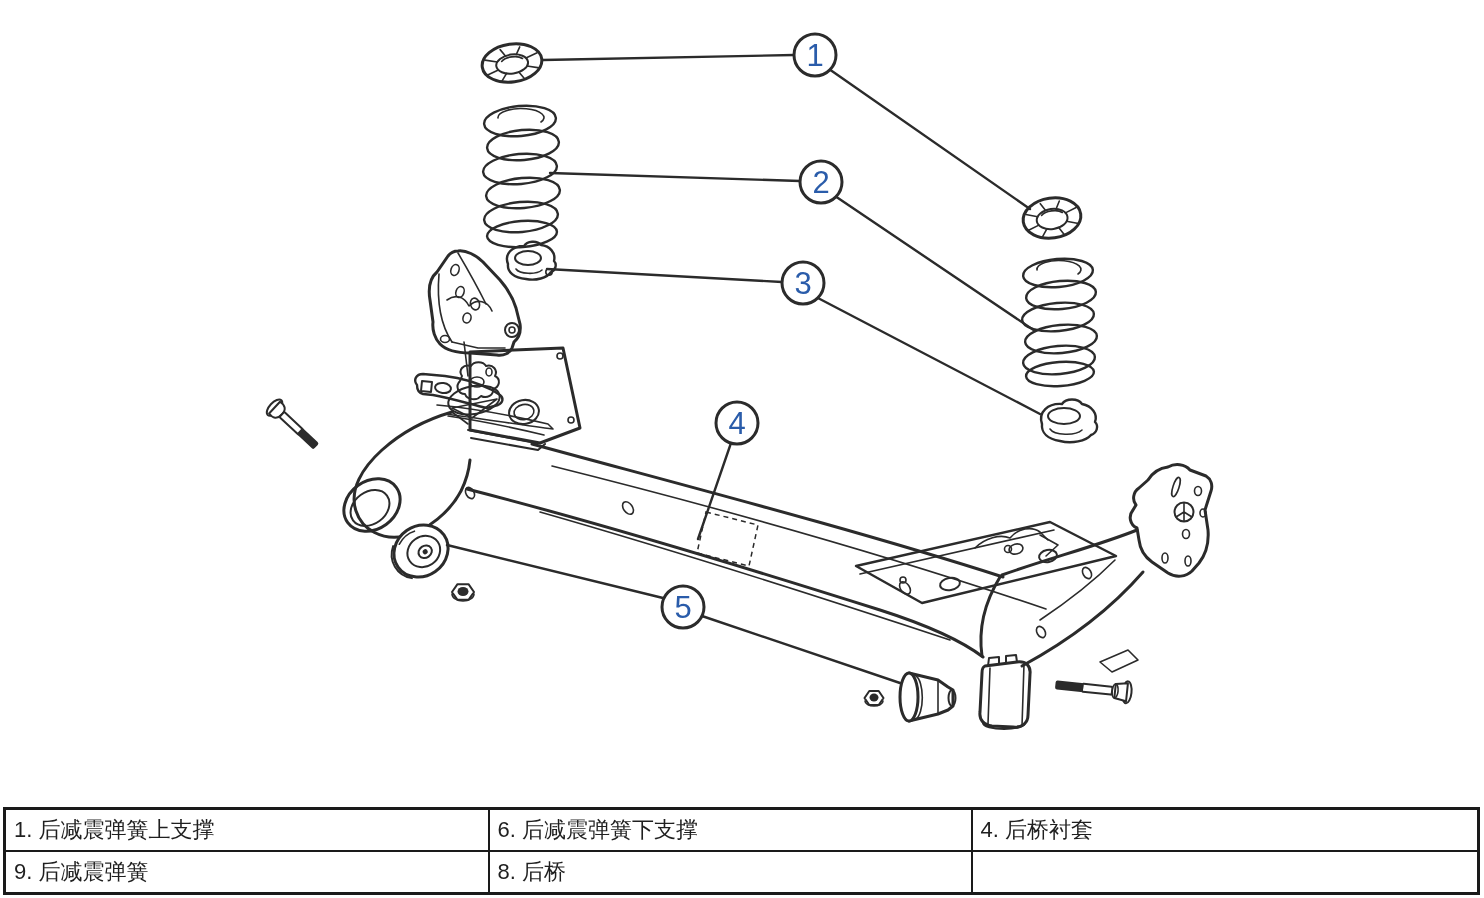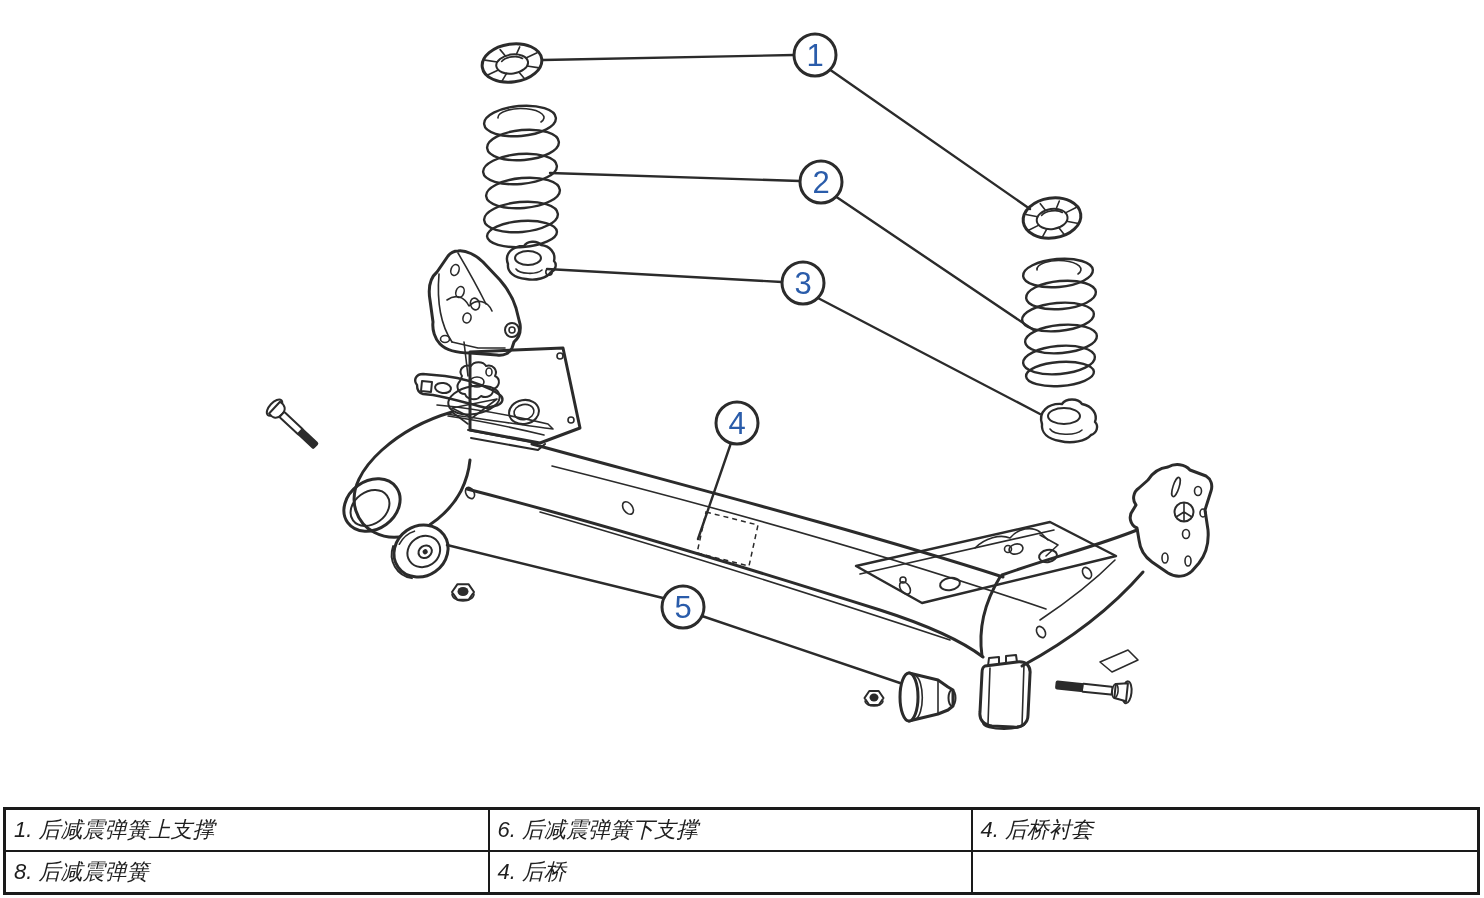--- a/index.html
+++ b/index.html
@@ -28,21 +28,20 @@
   .callout-num{
     fill:var(--callout-number-color);
     font-family:"Liberation Sans", sans-serif;
     font-size:31px;
     text-anchor:middle;
   }
   .legend{
     position:absolute;left:3px;top:807px;width:1474px;
     border-collapse:collapse;table-layout:fixed;
     border:3px solid var(--table-border-color);
-    font-style:italic;
   }
   .legend td{
     border:2px solid var(--table-border-color);
     height:40px;padding:0 6px 0 8px;
     font-size:22px;color:#1f1f1f;
     vertical-align:middle;white-space:nowrap;overflow:hidden;
   }
   .legend col.c1{width:484px;}
   .legend col.c2{width:483px;}
   .legend col.c3{width:507px;}
@@ -310,18 +309,18 @@
       <col class="c2">
       <col class="c3">
     </colgroup>
   <tbody>
     <tr>
       <td>1. 后减震弹簧上支撑</td>
       <td>6. 后减震弹簧下支撑</td>
       <td>4. 后桥衬套</td>
     </tr>
     <tr>
-      <td>8. 后减震弹簧</td>
-      <td>4. 后桥</td>
+      <td>9. 后减震弹簧</td>
+      <td>8. 后桥</td>
       <td></td>
     </tr>
   </tbody>
 </table>
 
 </body></html>

